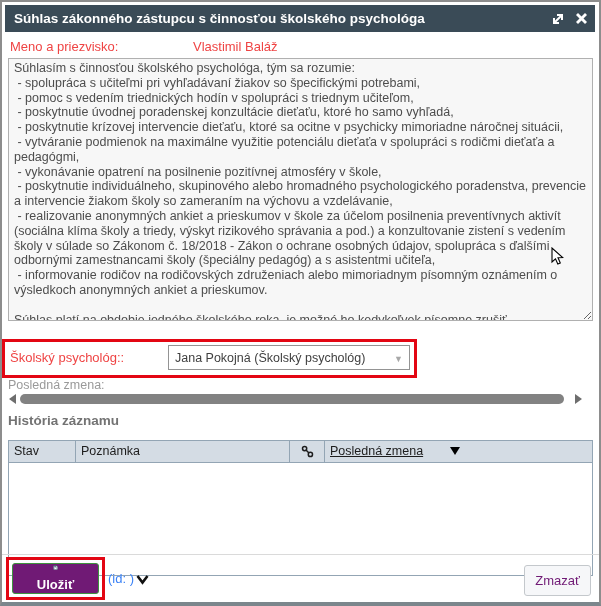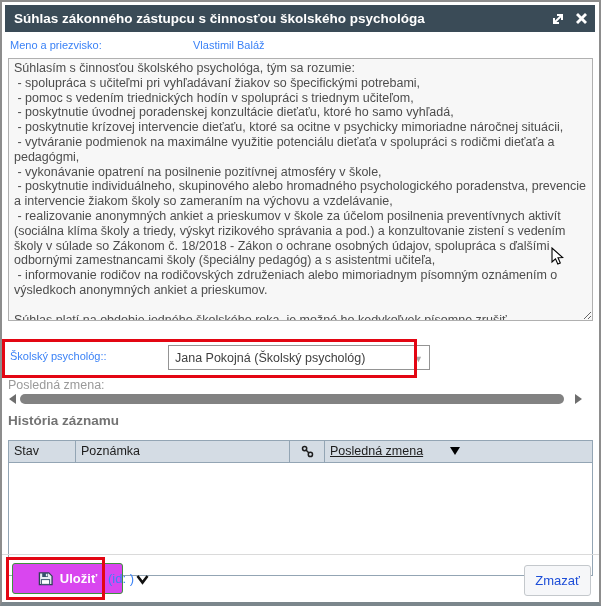--- a/index.html
+++ b/index.html
@@ -10,33 +10,33 @@
     font-family:"Liberation Sans","DejaVu Sans",sans-serif;color:#333;
     overflow:hidden;
   }
   .titlebar{
     position:absolute;left:3px;top:3px;width:590px;height:27px;
     background:#3a4b57;color:#fff;font-weight:bold;font-size:13.5px;
     line-height:27px;padding-left:9px;
   }
   .tb-icons{position:absolute;right:7px;top:0;height:27px;display:flex;align-items:center;gap:10px;}
   .tb-icons svg{display:block;cursor:pointer;}
-  .row-label{position:absolute;font-size:11px;color:#3b82f6;}
+  .row-label{position:absolute;font-size:13px;color:#ef4444;}
   .req-textarea{
     position:absolute;left:6px;top:56px;width:585px;height:263px;
     border:1px solid #b0b0b0;background:#f7f7f7;color:#4d4d4d;
     font-family:"Liberation Sans","DejaVu Sans",sans-serif;
     font-size:12.5px;line-height:14.8px;padding:2px 5px;
     resize:both;overflow:auto;outline:none;
   }
   .hl-red{position:absolute;border:3px solid #e30613;pointer-events:none;z-index:20;}
   .hl-select{left:0;top:337px;width:415px;height:39px;}
   .hl-save{left:4px;top:555px;width:99px;height:43px;}
   .select{
-    position:absolute;left:166px;top:343px;width:262px;height:25px;
+    position:absolute;left:166px;top:343px;width:242px;height:25px;
     background:#fff;border:1px solid #949494;display:flex;align-items:center;
     padding:0 6px;font-size:12.5px;color:#3f3f3f;cursor:default;
   }
   .select .arrow{margin-left:auto;color:#a8a8a8;font-size:9px;padding-top:2px;}
   .lastchange-label{position:absolute;left:6px;top:376px;font-size:12.5px;color:#9a9a9a;}
   .hscroll{position:absolute;left:0;top:390px;width:593px;height:14px;}
   .hs-arrow{position:absolute;top:2px;width:0;height:0;border-style:solid;cursor:pointer;}
   .hs-left{left:7px;border-width:5px 7px 5px 0;border-color:transparent #6e6e6e transparent transparent;}
   .hs-right{left:573px;border-width:5px 0 5px 7px;border-color:transparent transparent transparent #6e6e6e;}
   .hs-thumb{position:absolute;left:18px;top:2px;width:544px;height:10px;background:#828282;border-radius:5px;cursor:pointer;}
@@ -44,31 +44,31 @@
   .table{position:absolute;left:6px;top:438px;width:585px;height:136px;border:1px solid #93a5b4;background:#fff;}
   .thead{display:flex;height:22px;background:#d4dce4;border-bottom:1px solid #93a5b4;}
   .th{font-size:12.5px;color:#1d1d1d;padding:3px 0 0 5px;border-right:1px solid #93a5b4;position:relative;cursor:pointer;}
   .th:last-child{border-right:none;}
   .c0{width:67px;}.c1{width:214px;}.c2{width:35px;text-align:center;padding-left:0;}
   .c3{width:127px;}.c4{width:142px;text-decoration:underline;}
   .sort-ico{position:absolute;right:7px;top:6px;width:0;height:0;border-style:solid;
     border-width:8px 5px 0 5px;border-color:#000 transparent transparent transparent;}
   .footer-sep{position:absolute;left:0;top:552px;width:597px;border-top:1px solid #dadada;}
   .btn-save{
-    position:absolute;left:10px;top:561px;width:111px;height:31px;
-    background:#d946ef;border:1px solid #3e923e;border-radius:3px;
+    position:absolute;left:10px;top:561px;width:87px;height:31px;
+    background:#701a75;border:1px solid #3e923e;border-radius:3px;
     color:#fff;font-weight:bold;font-size:13px;
-    display:flex;align-items:center;justify-content:center;gap:7px;cursor:pointer;
+    display:flex;align-items:center;justify-content:center;gap:7px;cursor:pointer;flex-direction:column;
   }
   .id-wrap{position:absolute;left:106px;top:568px;display:flex;align-items:center;gap:1px;font-size:13px;color:#3b82f6;}
   .id-wrap svg{cursor:pointer;margin-top:3px;}
   .btn-delete{
     position:absolute;left:522px;top:563px;width:67px;height:31px;
     background:#f6f7f9;border:1px solid #c4c8cc;border-radius:3px;
-    color:#1d4ed8;font-size:13px;display:flex;align-items:center;justify-content:center;cursor:pointer;
+    color:#701a75;font-size:13px;display:flex;align-items:center;justify-content:center;cursor:pointer;
   }
   .cursor{position:absolute;left:549px;top:245px;z-index:30;pointer-events:none;}
 </style>
 </head>
 <body>
 
 <div class="dlg">
 
   <div class="titlebar">
     <span>Súhlas zákonného zástupcu s činnosťou školského psychológa</span>

